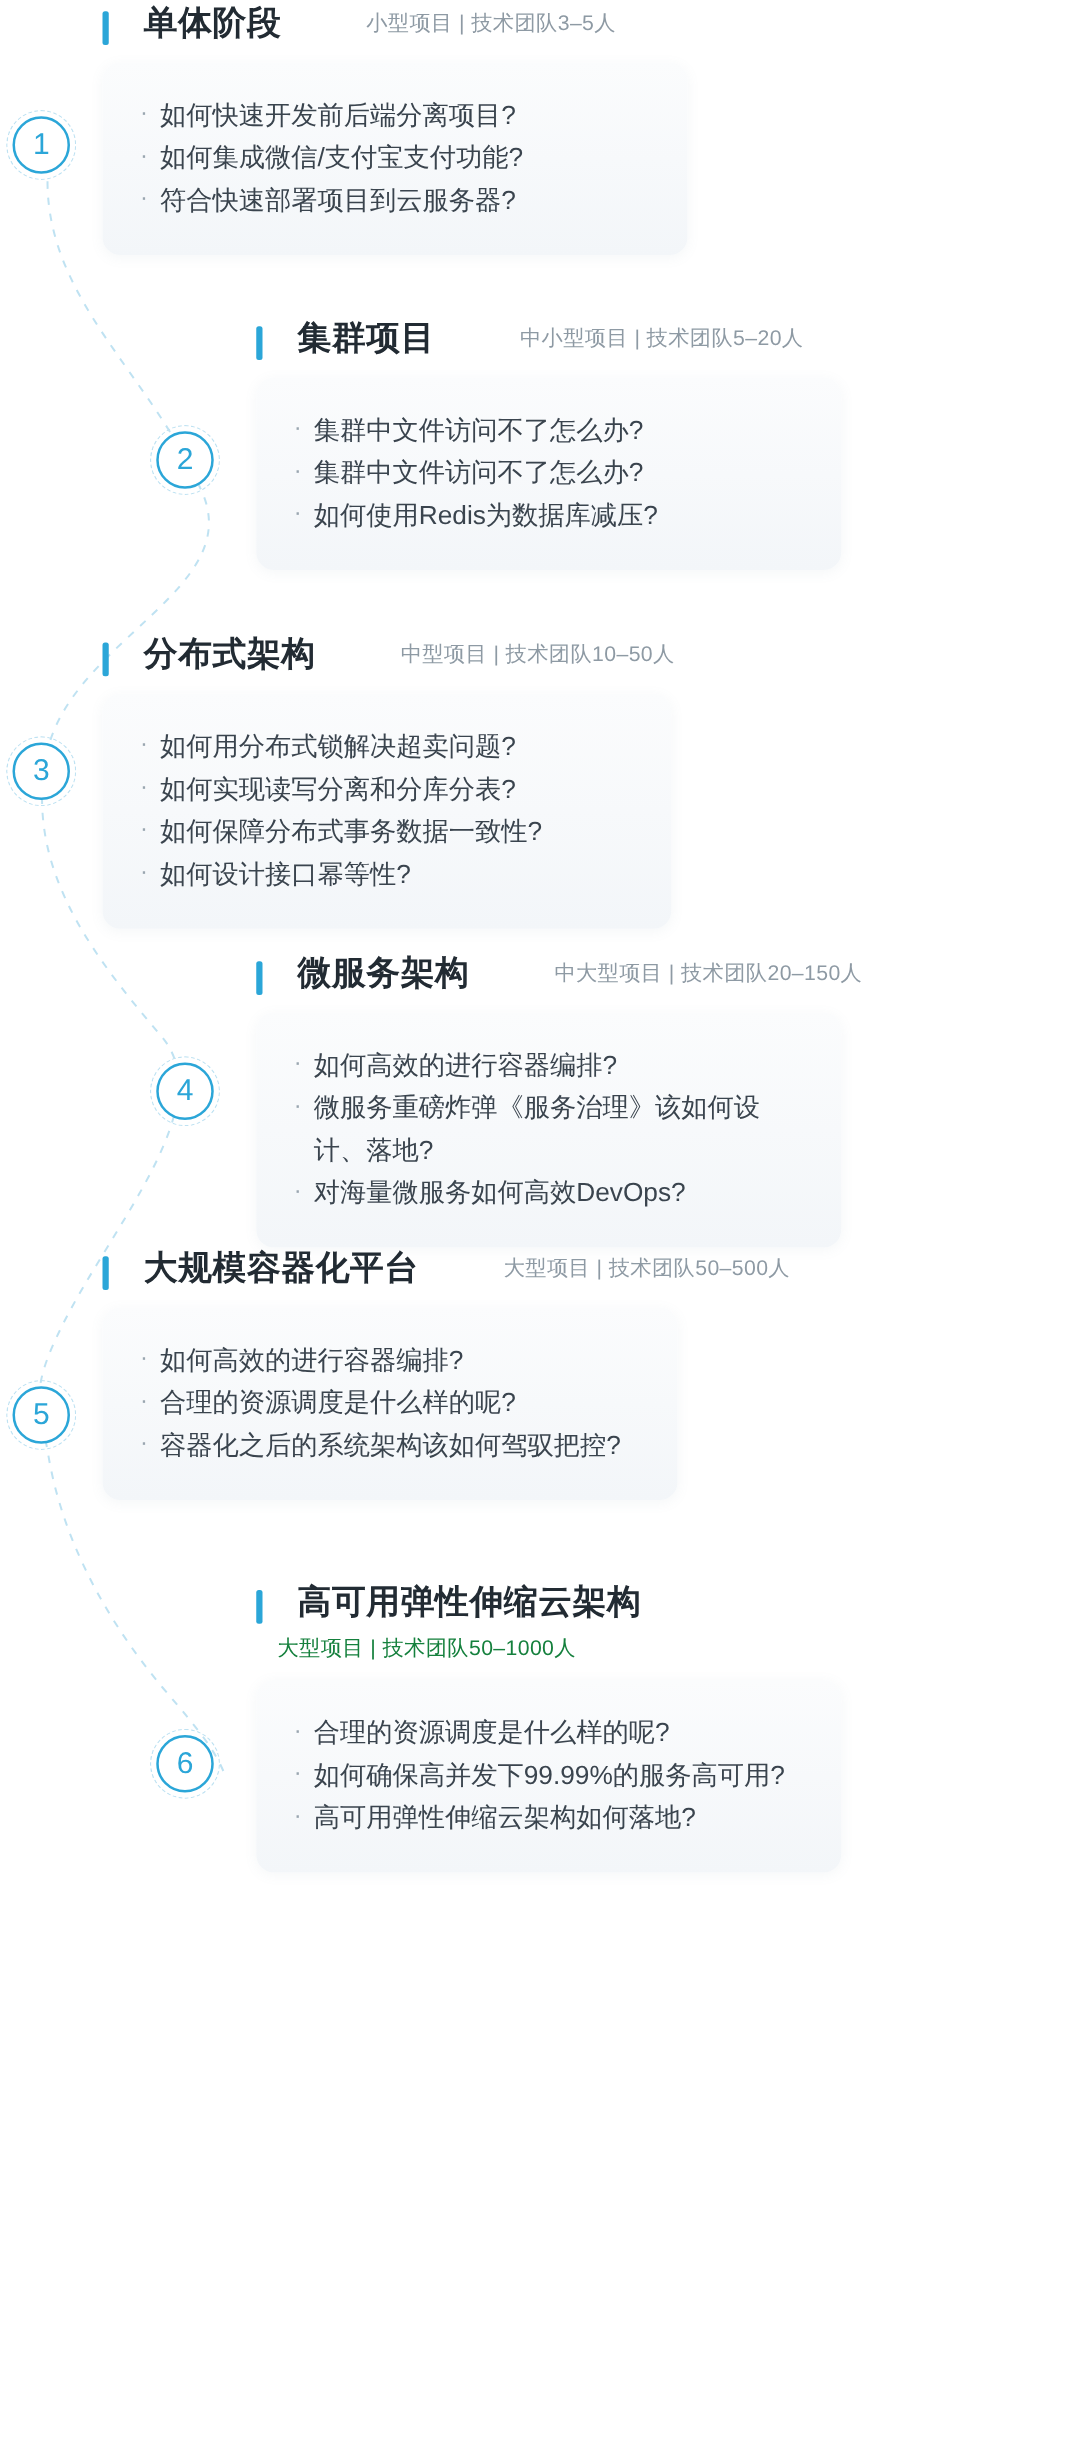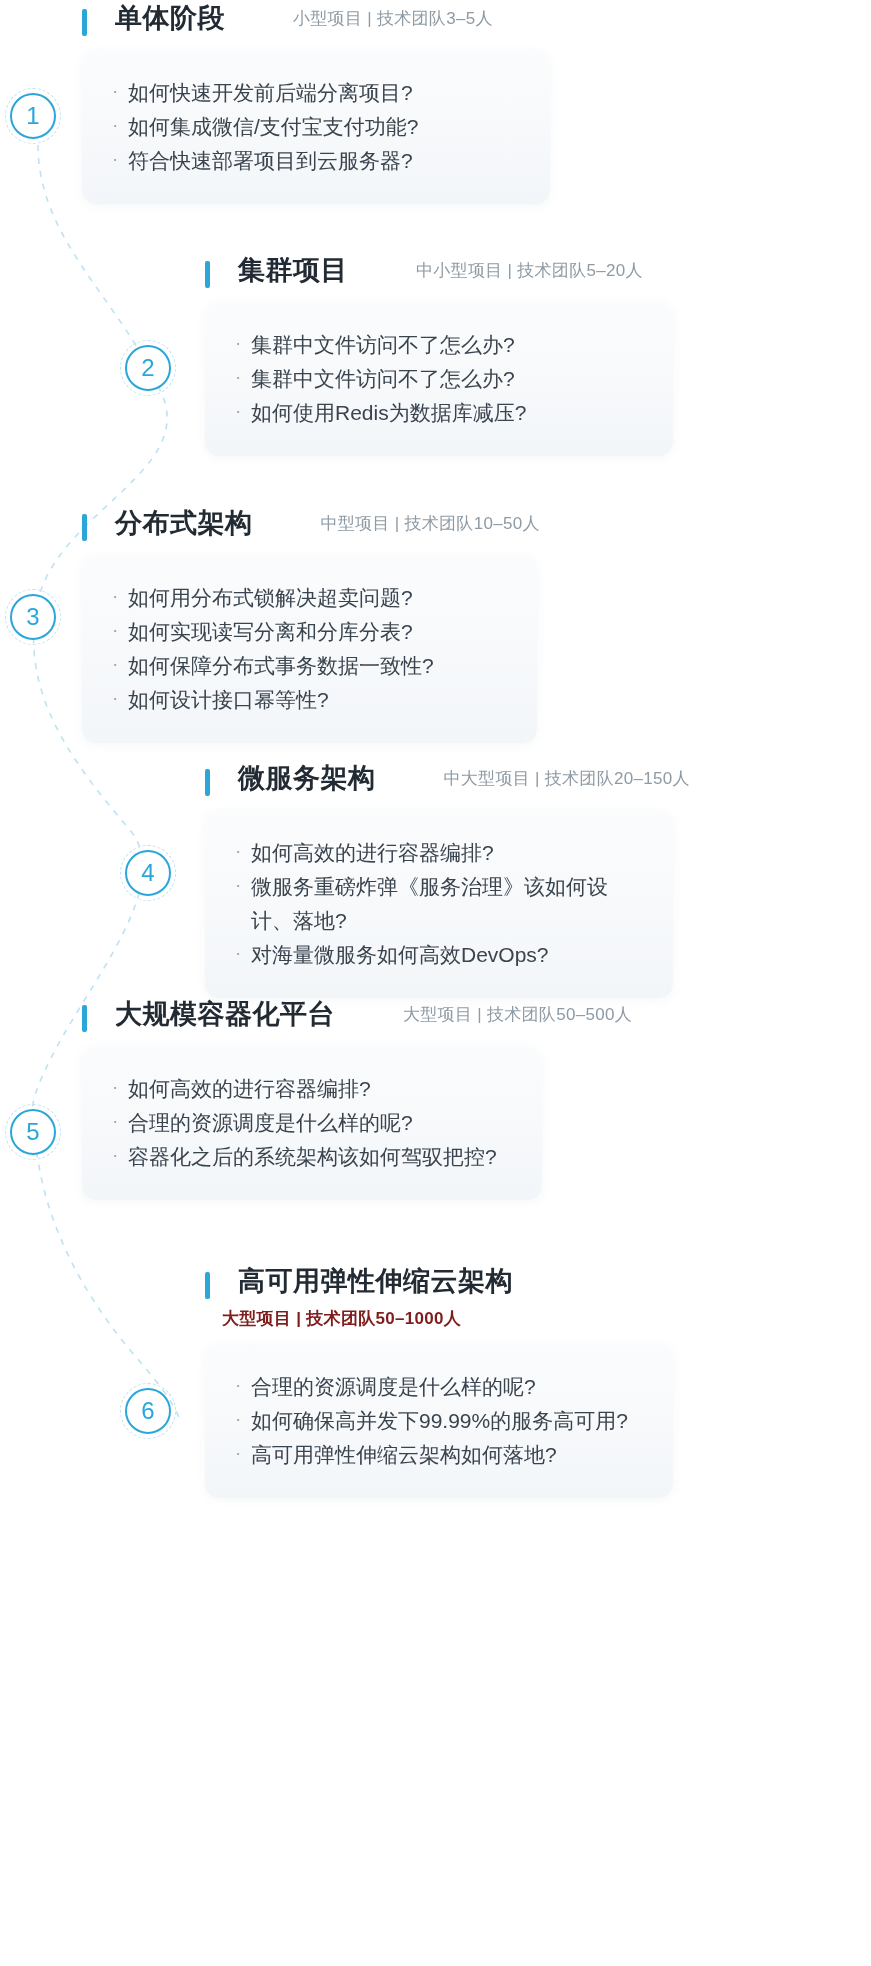--- a/index.html
+++ b/index.html
@@ -84,24 +84,23 @@
     letter-spacing: 0.5px;
   }
   .stage-meta {
     font-size: 17px;
     color: #8e9aa4;
     letter-spacing: 0.3px;
     margin-left: 40px;
   }
   .stage-subline {
     font-size: 17px;
-    color: #7f1d1d;
+    color: #15803d;
     margin: -6px 0 14px 17px;
     letter-spacing: 0.3px;
-    font-weight: bold;
   }
   .card {
     background: linear-gradient(180deg, #fbfcfd 0%, #f3f6f9 100%);
     border-radius: 14px;
     padding: 26px 30px 26px 30px;
     box-sizing: border-box;
     box-shadow: 0 2px 10px rgba(120, 140, 160, 0.07);
   }
   .q-item {
     display: flex;

